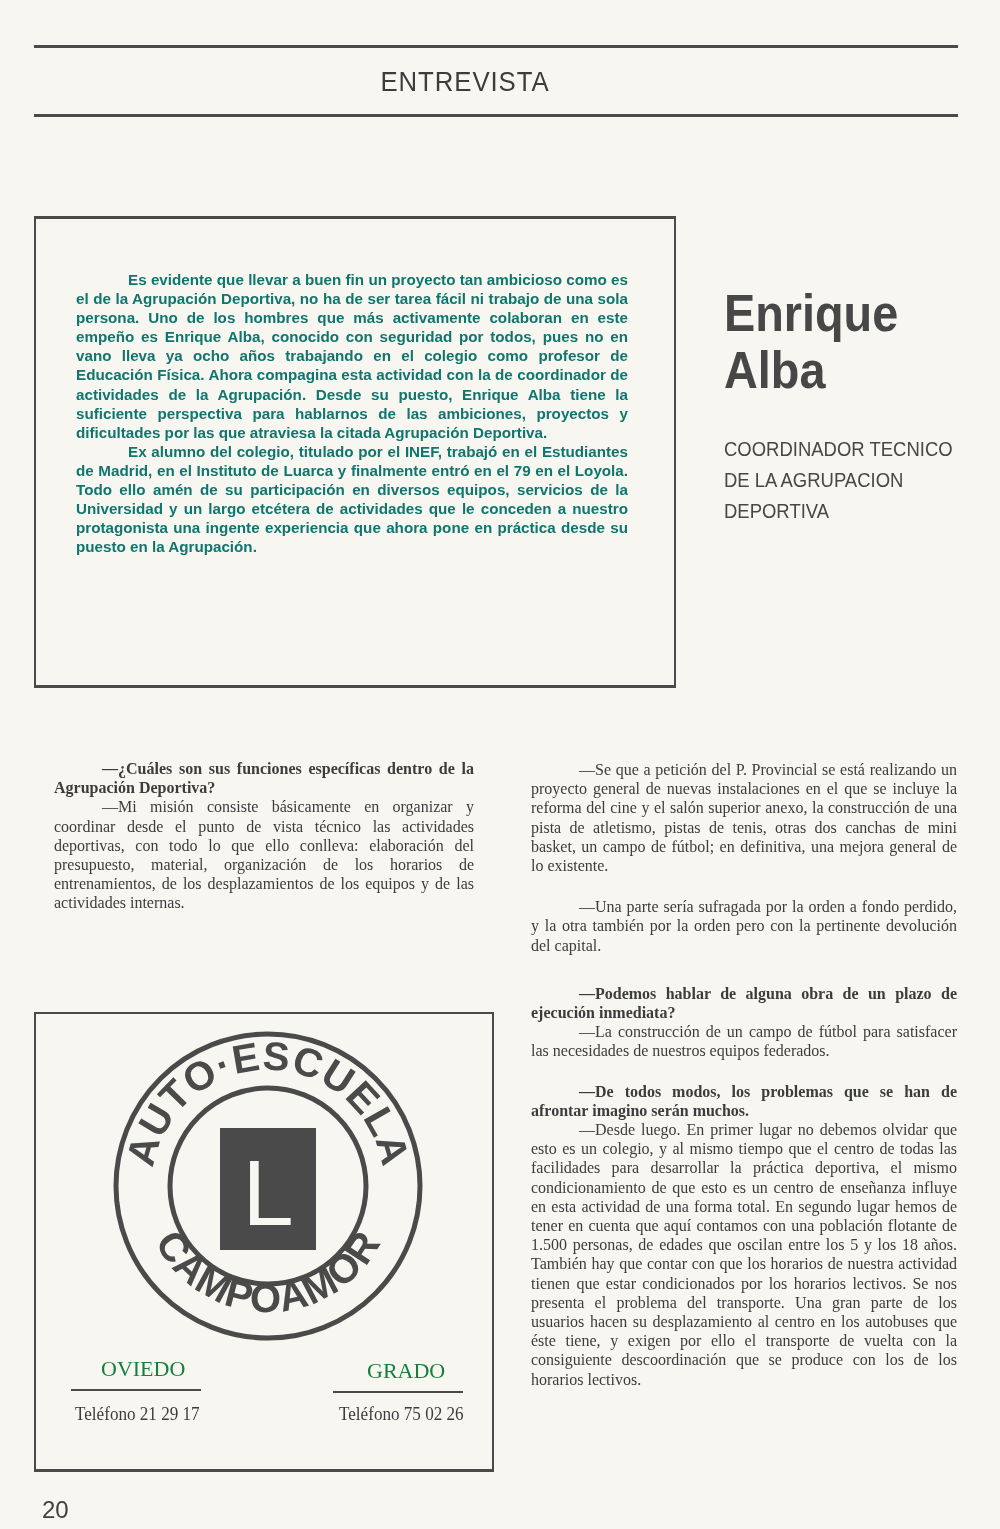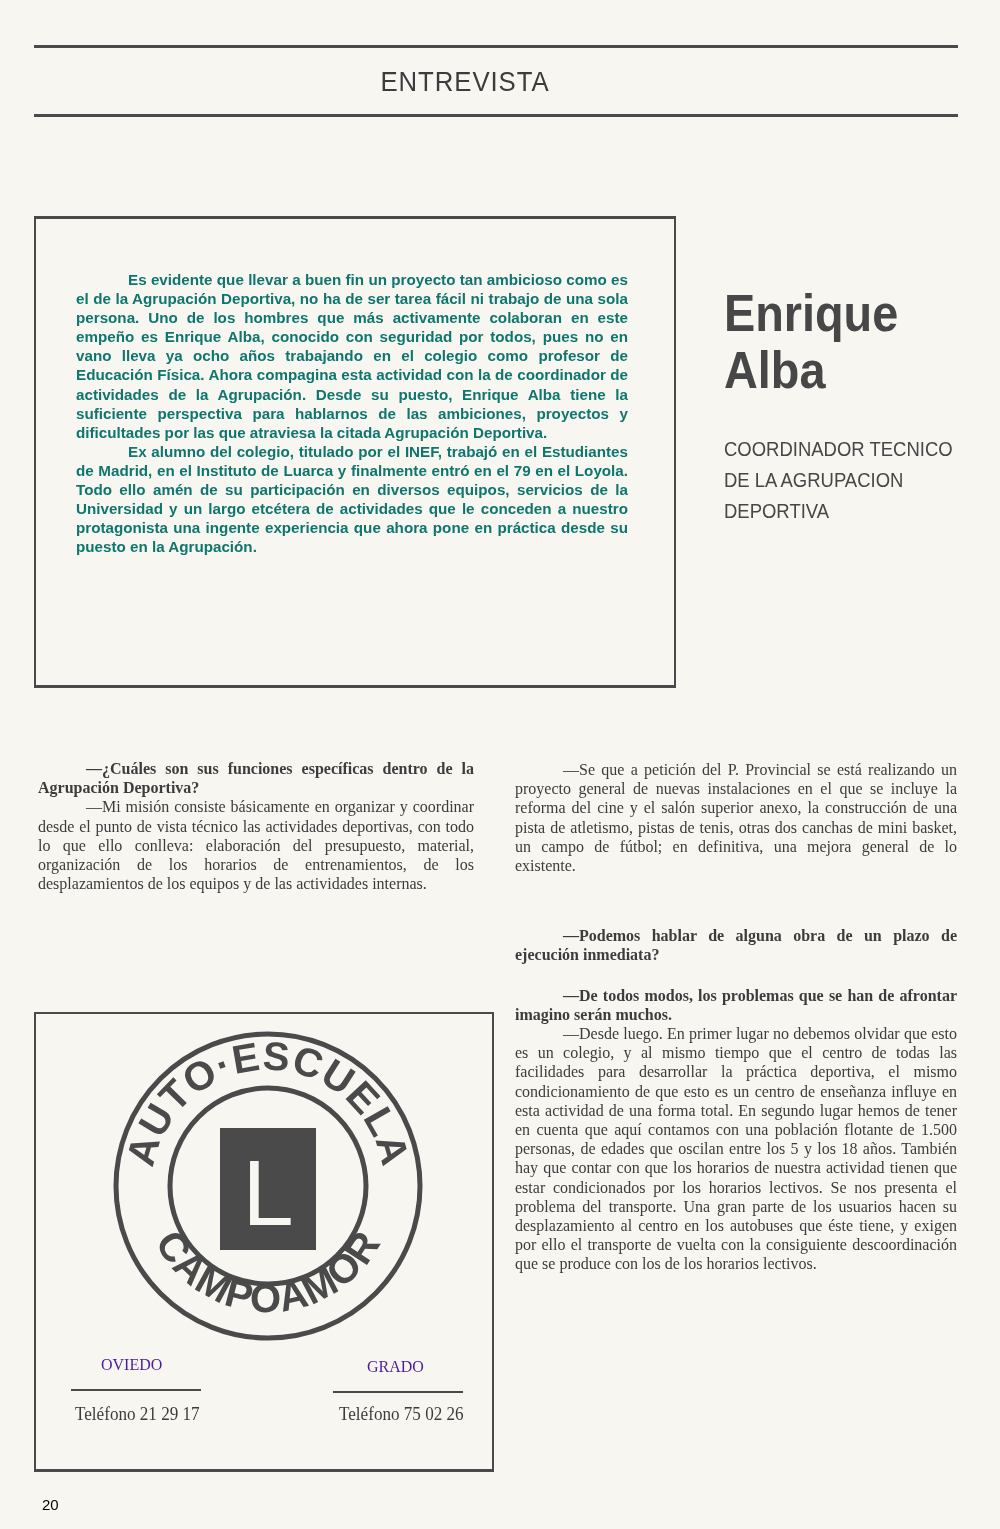--- a/index.html
+++ b/index.html
@@ -69,63 +69,63 @@
       transform-origin: left;
       white-space: nowrap;
     }
     .col {
       position: absolute;
       font-size: 16px;
       line-height: 19.2px;
       color: #3c3c3c;
       text-align: justify;
     }
-    .col p { text-indent: 48px; }
+    .col p { text-indent: 48px; margin-left: 16px; }
     .col p.q { font-weight: bold; }
     .col .gap { height: 19px; }
     .col-left { left: 38px; top: 759px; width: 436px; }
     .col-right { left: 515px; top: 760px; width: 442px; }
     .ad-box {
       position: absolute;
       left: 34px; top: 1012px;
       width: 460px; height: 460px;
       border: 2px solid #4a4a4a;
       border-bottom-width: 3px;
     }
     .ad-logo {
       position: absolute;
       left: 112px; top: 1030px;
       width: 312px; height: 312px;
     }
     .ad-city {
       position: absolute;
-      font-size: 16px;
-      color: #4c1d95;
+      font-size: 22px;
+      color: #15803d;
       font-family: "Liberation Serif", serif;
     }
     .ad-line {
       position: absolute;
       height: 1.5px;
       background: #4a4a4a;
     }
     .ad-phone {
       position: absolute;
       font-size: 19px;
       color: #3c3c3c;
       font-family: "Liberation Serif", serif;
       transform: scaleX(0.9);
       transform-origin: left;
       white-space: nowrap;
     }
     .page-number {
       position: absolute;
       left: 42px; top: 1496px;
       font-family: "Liberation Sans", sans-serif;
-      font-size: 15px;
-      color: #000000;
+      font-size: 24px;
+      color: #404040;
     }
   </style>
 </head>
 <body>
 
 <div class="rule" style="left:34px; top:45px; width:924px;"></div>
 <div class="section-title">ENTREVISTA</div>
 <div class="rule" style="left:34px; top:114px; width:924px;"></div>
 
 <div class="intro-box"></div>
@@ -146,22 +146,24 @@
 
 <div class="col col-left">
   <p class="q">—¿Cuáles son sus funciones específicas dentro de la Agrupación Deportiva?</p>
   <p>—Mi misión consiste básicamente en organizar y coordinar desde el punto de vista técnico las actividades deportivas, con todo lo que ello conlleva: elaboración del presupuesto, material, organización de los horarios de entrenamientos, de los desplazamientos de los equipos y de las actividades internas.</p>
   <div class="gap"></div>
 </div>
 
 <div class="col col-right">
   <p>—Se que a petición del P. Provincial se está realizando un proyecto general de nuevas instalaciones en el que se incluye la reforma del cine y el salón superior anexo, la construcción de una pista de atletismo, pistas de tenis, otras dos canchas de mini basket, un campo de fútbol; en definitiva, una mejora general de lo existente.</p>
   <div class="gap" style="height:22px;"></div>
+  <p>—Una parte sería sufragada por la orden a fondo perdido, y la otra también por la orden pero con la pertinente devolución del capital.</p>
   <div class="gap" style="height:29px;"></div>
   <p class="q">—Podemos hablar de alguna obra de un plazo de ejecución inmediata?</p>
+  <p>—La construcción de un campo de fútbol para satisfacer las necesidades de nuestros equipos federados.</p>
   <div class="gap" style="height:21px;"></div>
   <p class="q">—De todos modos, los problemas que se han de afrontar imagino serán muchos.</p>
   <p>—Desde luego. En primer lugar no debemos olvidar que esto es un colegio, y al mismo tiempo que el centro de todas las facilidades para desarrollar la práctica deportiva, el mismo condicionamiento de que esto es un centro de enseñanza influye en esta actividad de una forma total. En segundo lugar hemos de tener en cuenta que aquí contamos con una población flotante de 1.500 personas, de edades que oscilan entre los 5 y los 18 años. También hay que contar con que los horarios de nuestra actividad tienen que estar condicionados por los horarios lectivos. Se nos presenta el problema del transporte. Una gran parte de los usuarios hacen su desplazamiento al centro en los autobuses que éste tiene, y exigen por ello el transporte de vuelta con la consiguiente descoordinación que se produce con los de los horarios lectivos.</p>
 </div>
 
 <div class="ad-box"></div>
 <svg class="ad-logo" viewBox="0 0 312 312">
   <defs>
     <path id="arcTop" d="M 40 156 A 116 116 0 0 1 272 156"></path>
     <path id="arcBottom" d="M 30 156 A 126 126 0 0 0 282 156"></path>

